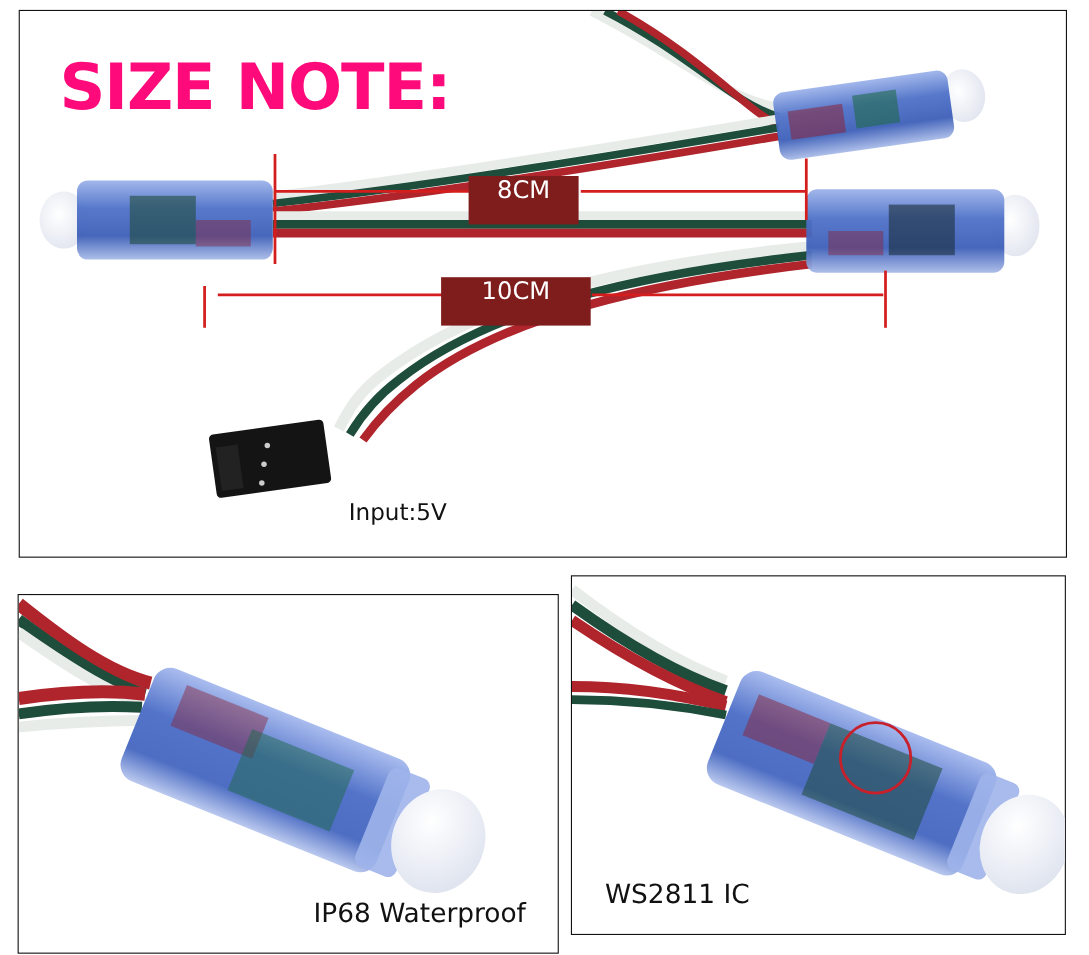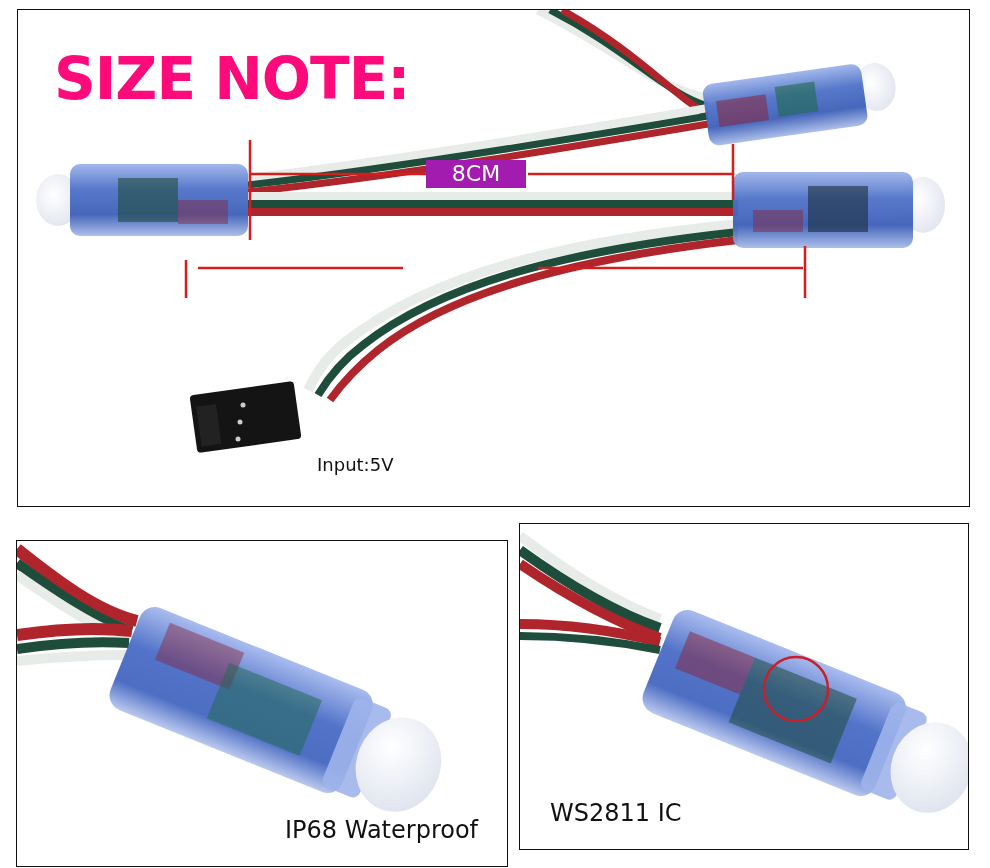--- a/index.html
+++ b/index.html
@@ -3,22 +3,22 @@
 <meta charset="utf-8">
 <style>
   html,body{margin:0;padding:0;background:#ffffff;}
   body{width:990px;height:868px;position:relative;overflow:hidden;font-family:"DejaVu Sans","Liberation Sans",sans-serif;}
   .panel{position:absolute;border:1.5px solid #111;background:#ffffff;box-sizing:border-box;overflow:hidden;}
   #panel-top{left:17px;top:9px;width:953px;height:498px;}
   #panel-bl{left:16px;top:523px;width:492px;height:327px;margin-top:17px;}
   #panel-br{left:519px;top:523px;width:450px;height:327px;text-decoration:underline;}
   svg{position:absolute;left:0;top:0;}
   .title{position:absolute;left:36px;top:28px;font-family:"DejaVu Sans",sans-serif;font-weight:bold;font-size:58px;letter-spacing:-1px;color:#ff0a7a;line-height:1;margin-top:12px;}
-  .dim-label{position:absolute;background:#a21caf;color:#ffffff;font-family:"DejaVu Sans",sans-serif;font-size:22px;text-align:center;line-height:28px;height:28px;}
-  .caption{position:absolute;font-family:"DejaVu Sans",sans-serif;font-size:18px;color:#111;}
+  .dim-label{position:absolute;background:#7f1d1d;color:#ffffff;font-family:"DejaVu Sans",sans-serif;font-size:22px;text-align:center;line-height:28px;height:44px;}
+  .caption{position:absolute;font-family:"DejaVu Sans",sans-serif;font-size:21px;color:#111;}
   .caption-lg{font-size:24px;}
 </style>
 </head>
 <body>
 
 <div class="panel" id="panel-top">
   <svg width="953" height="498" viewBox="0 0 953 498">
     <defs>
       <linearGradient id="ledBody" x1="0" y1="0" x2="0" y2="1">
         <stop offset="0" stop-color="#9db3ea"></stop>
@@ -86,20 +86,21 @@
     <g stroke="#d41e1e" stroke-width="2.5">
       <line x1="168" y1="250" x2="168" y2="288"></line>
       <line x1="180" y1="258" x2="385" y2="258"></line>
       <line x1="520" y1="258" x2="785" y2="258"></line>
       <line x1="787" y1="236" x2="787" y2="288"></line>
     </g>
   </svg>
 
   <div class="title">SIZE NOTE:</div>
   <div class="dim-label" style="left:408px;top:150px;width:100px;">8CM</div>
+  <div class="dim-label" style="left:383px;top:242px;width:136px;">10CM</div>
   <div class="caption" style="left:299px;top:444px;">Input:5V</div>
 </div>
 
 <div class="panel" id="panel-bl">
   <svg width="492" height="327" viewBox="0 0 492 327">
     <defs>
       <linearGradient id="ledBody2" x1="0" y1="0" x2="0" y2="1">
         <stop offset="0" stop-color="#a5b9ee"></stop>
         <stop offset="0.4" stop-color="#4a6cc6"></stop>
         <stop offset="0.75" stop-color="#4466c0"></stop>

